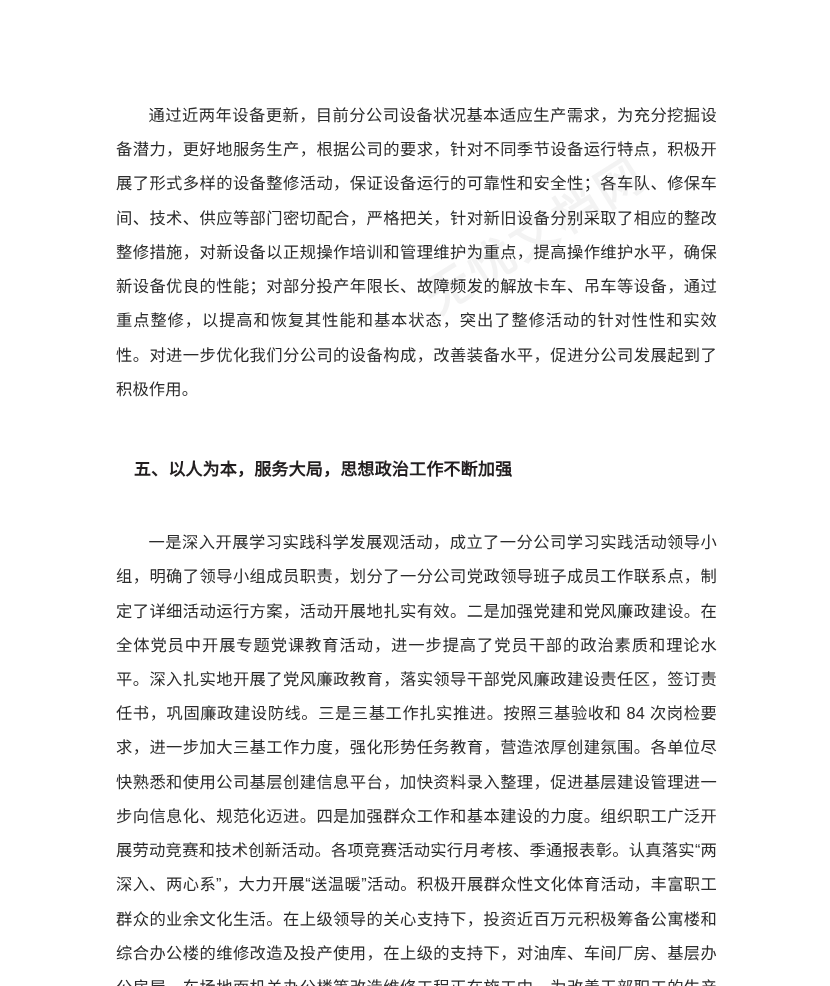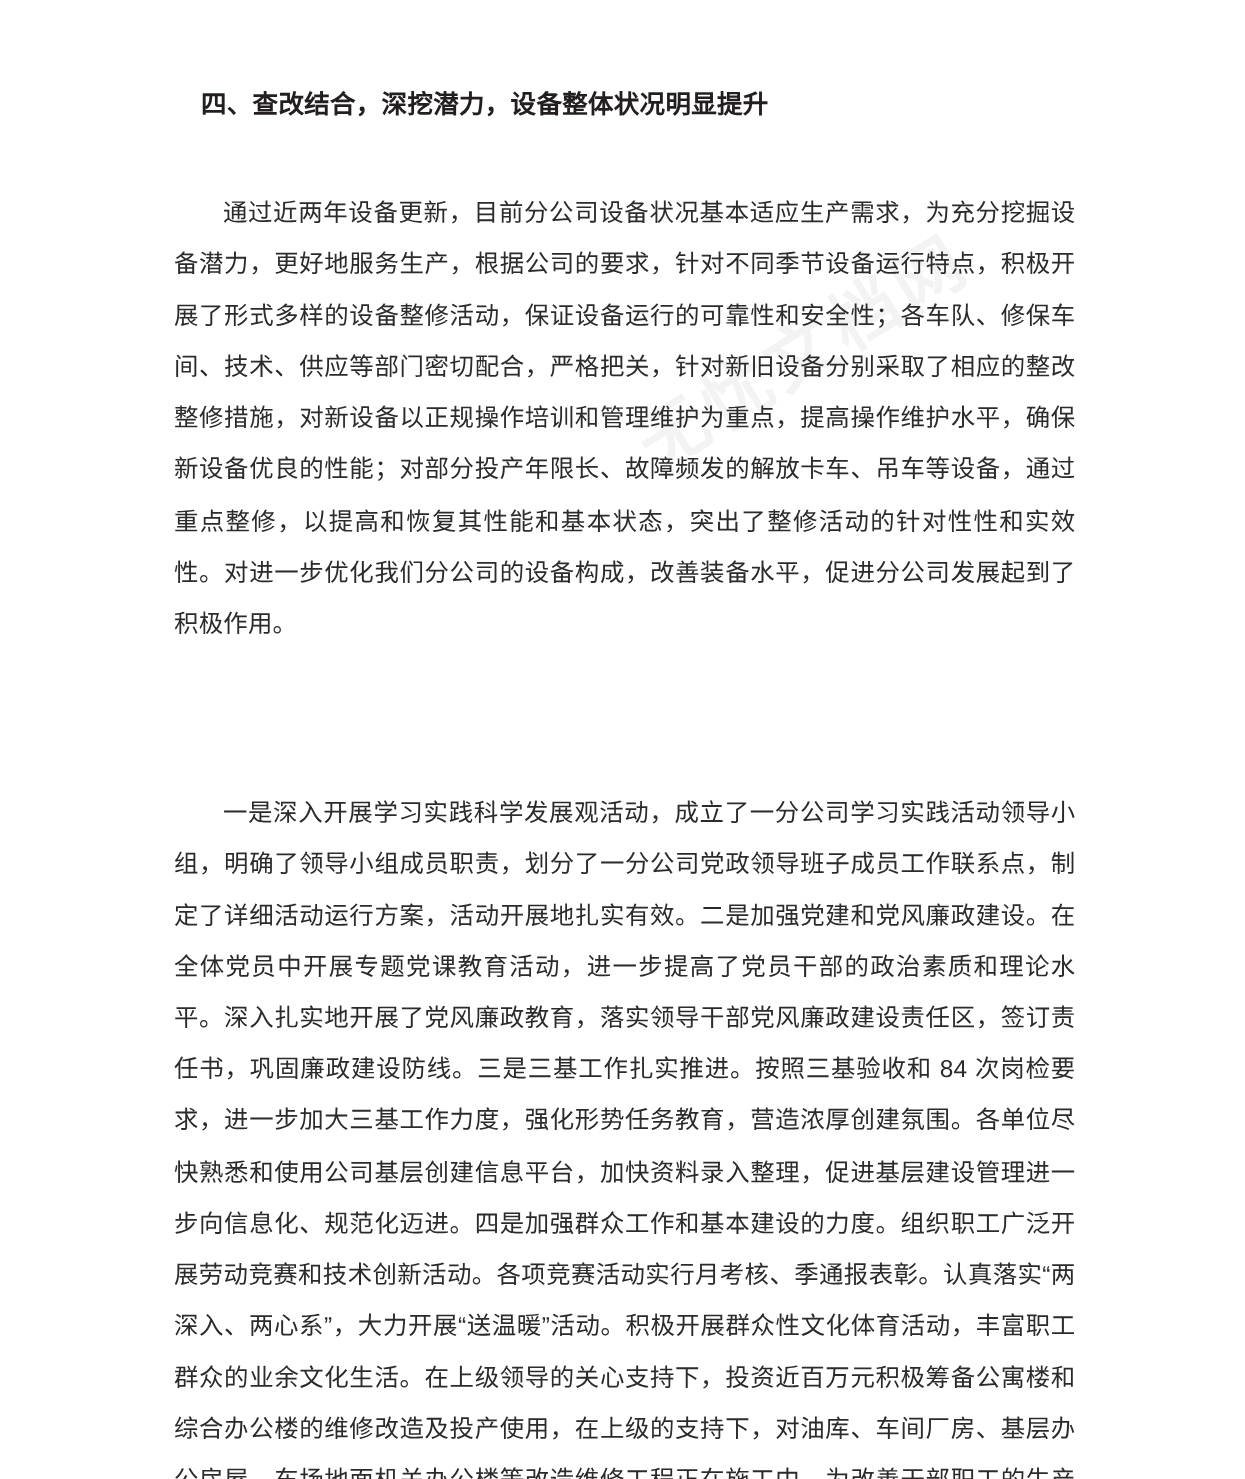--- a/index.html
+++ b/index.html
@@ -81,27 +81,27 @@
 <body>
 
 <div class="page">
 
   <div class="watermark">无忧文档网</div>
 
   <div class="content">
 
     <div class="block-spacer-top"></div>
 
-    <h2 class="section-heading">四、查改结合，深挖潜力，设备整体状况明显提升</h2>
 
     <div class="gap-heading-to-para"></div>
 
     <p class="body-paragraph">通过近两年设备更新，目前分公司设备状况基本适应生产需求，为充分挖掘设备潜力，更好地服务生产，根据公司的要求，针对不同季节设备运行特点，积极开展了形式多样的设备整修活动，保证设备运行的可靠性和安全性；各车队、修保车间、技术、供应等部门密切配合，严格把关，针对新旧设备分别采取了相应的整改整修措施，对新设备以正规操作培训和管理维护为重点，提高操作维护水平，确保新设备优良的性能；对部分投产年限长、故障频发的解放卡车、吊车等设备，通过重点整修，以提高和恢复其性能和基本状态，突出了整修活动的针对性性和实效性。对进一步优化我们分公司的设备构成，改善装备水平，促进分公司发展起到了积极作用。</p>
 
     <div class="gap-para-to-heading"></div>
 
+    <h2 class="section-heading">五、以人为本，服务大局，思想政治工作不断加强</h2>
 
     <div class="gap-heading-to-para"></div>
 
     <p class="body-paragraph">一是深入开展学习实践科学发展观活动，成立了一分公司学习实践活动领导小组，明确了领导小组成员职责，划分了一分公司党政领导班子成员工作联系点，制定了详细活动运行方案，活动开展地扎实有效。二是加强党建和党风廉政建设。在全体党员中开展专题党课教育活动，进一步提高了党员干部的政治素质和理论水平。深入扎实地开展了党风廉政教育，落实领导干部党风廉政建设责任区，签订责任书，巩固廉政建设防线。三是三基工作扎实推进。按照三基验收和 84 次岗检要求，进一步加大三基工作力度，强化形势任务教育，营造浓厚创建氛围。各单位尽快熟悉和使用公司基层创建信息平台，加快资料录入整理，促进基层建设管理进一步向信息化、规范化迈进。四是加强群众工作和基本建设的力度。组织职工广泛开展劳动竞赛和技术创新活动。各项竞赛活动实行月考核、季通报表彰。认真落实“两深入、两心系”，大力开展“送温暖”活动。积极开展群众性文化体育活动，丰富职工群众的业余文化生活。在上级领导的关心支持下，投资近百万元积极筹备公寓楼和综合办公楼的维修改造及投产使用，在上级的支持下，对油库、车间厂房、基层办公房屋、车场地面机关办公楼等改造维修工程正在施工中。为改善干部职工的生产生活条件和分公司整体面貌，打下了更加坚实的基础。五是加强稳定工作。实行稳定工作问责制，与基层签订稳定工作责任书，坚持稳定信息日汇报制度，加强与特殊人员的沟通，做好重</p>
 
   </div>
 </div>
 
 </body></html>

